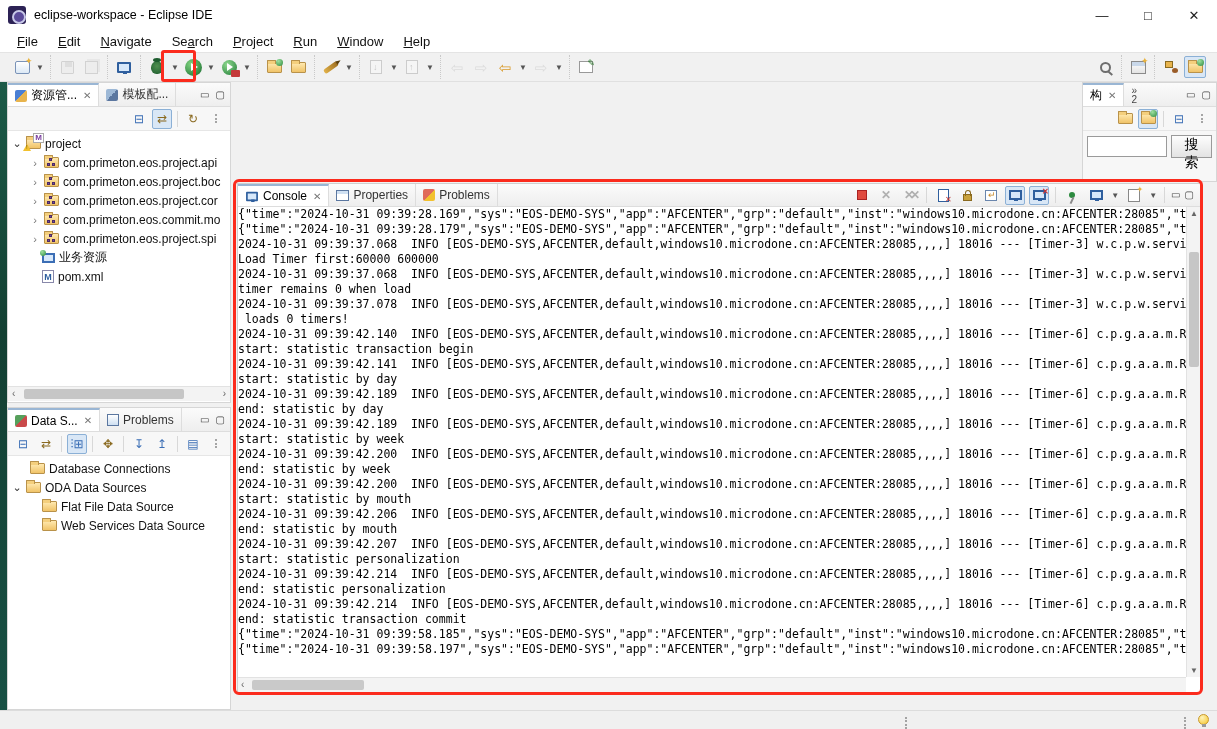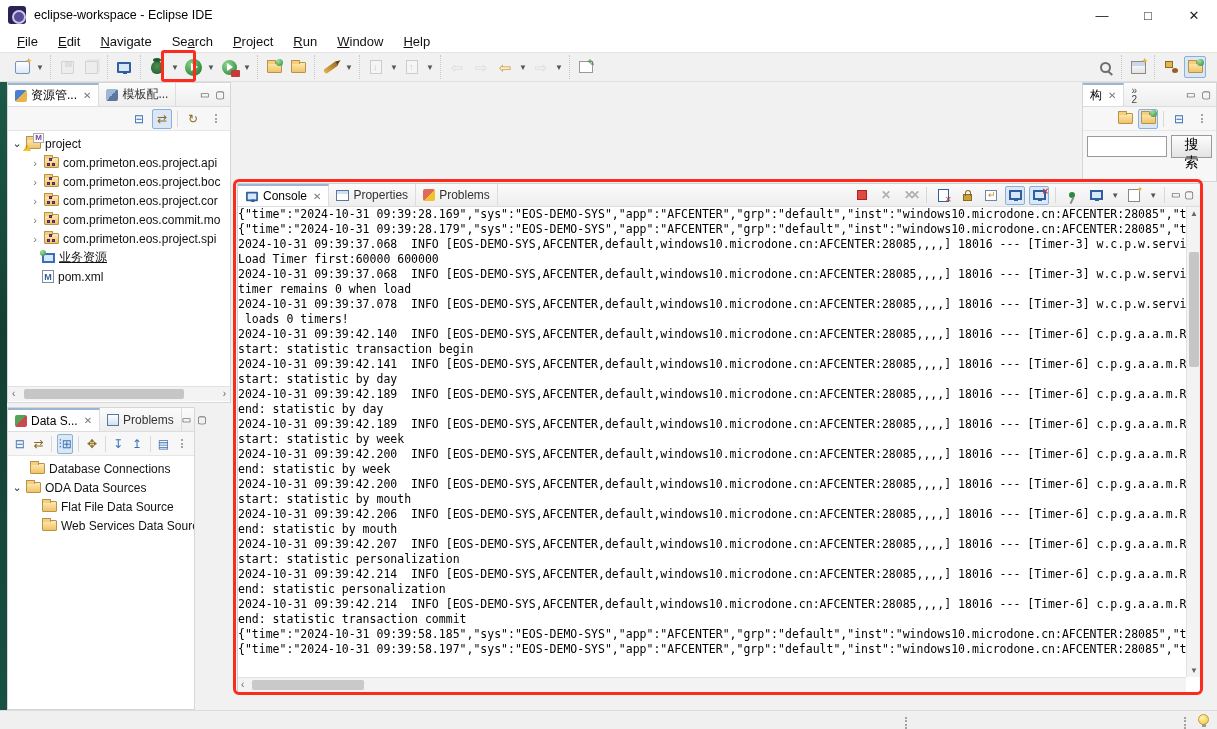--- a/index.html
+++ b/index.html
@@ -100,21 +100,21 @@
   .tree-icon { flex:0 0 auto; }
   .pkg-badge { position:absolute; left:2px; top:2px; width:8px; height:7px; }
   .pkg-badge i { position:absolute; width:3px; height:3px; background:#7a4ba0; border:1px solid #4a2a66; }
   .pkg-badge i:nth-child(1){ left:0; top:3px; } .pkg-badge i:nth-child(2){ left:5px; top:3px; } .pkg-badge i:nth-child(3){ left:2px; top:-2px; }
   .mvn-badge { position:absolute; right:-4px; top:-6px; font-size:8px; font-weight:bold; color:#7a3fa0; background:#fff; border:1px solid #aaa; padding:0 1px; line-height:8px; }
   .warn-badge { position:absolute; left:-4px; bottom:-3px; width:0; height:0; border-left:4px solid transparent; border-right:4px solid transparent; border-bottom:7px solid #f2c12e; }
   .warn-badge::after { content:"!"; position:absolute; left:-1px; top:0px; font-size:6px; color:#5e4a00; }
   .ic-mfile { width:12px; height:13px; background:#fff; border:1px solid #88a; color:#2f5f9e; font-size:9px; font-weight:bold; text-align:center; line-height:12px; }
   .ic-svc { width:13px; height:10px; border:2px solid #3b6eb5; background:#d7e8fa; }
   .ic-svc::before { content:""; position:absolute; left:-4px; top:-5px; width:6px; height:6px; border-radius:50%; background:radial-gradient(circle at 35% 30%,#9fe09f,#2c8a3f); }
-  .underline { text-decoration:underline; }
+  .underline { }
 
   .hscroll { height:15px; background:#f3f3f3; border-top:1px solid #e2e2e2; position:relative; }
   .hscroll .thumb { position:absolute; top:2px; height:10px; background:#c6c6c6; border-radius:2px; }
   .hs-arrow { position:absolute; top:1px; font-size:10px; color:#666; }
 
   .vsash { position:absolute; left:231px; top:82px; width:6px; height:628px; background:#f1f1f1; }
 
   
   .console { position:absolute; left:237px; top:183px; width:964px; height:510px; background:#fff;
              border:1px solid #cfcfcf; }
@@ -395,21 +395,21 @@
         <span>pom.xml</span>
       </div>
     </div>
     <div class="hscroll">
       <span class="hs-arrow" style="left:4px;">‹</span>
       <div class="thumb" style="left:16px; width:160px;"></div>
       <span class="hs-arrow" style="right:4px;">›</span>
     </div>
   </div>
 
-  <div class="panel" style="left:7px; top:407px; width:188px; height:303px;">
+  <div class="panel" style="left:7px; top:407px; width:224px; height:303px;">
     <div class="tabbar">
       <div class="tab active">
         <span class="ic" style="width:12px;height:12px;background:linear-gradient(135deg,#57a05c 50%,#c94a4a 50%);border-radius:2px;"></span>
         <span>Data S...</span>
         <span class="close">✕</span>
       </div>
       <div class="tab">
         <span class="ic" style="width:12px;height:12px;border:1px solid #5b77a0;background:linear-gradient(#fff,#cfe0f2);"></span>
         <span>Problems</span>
       </div>

